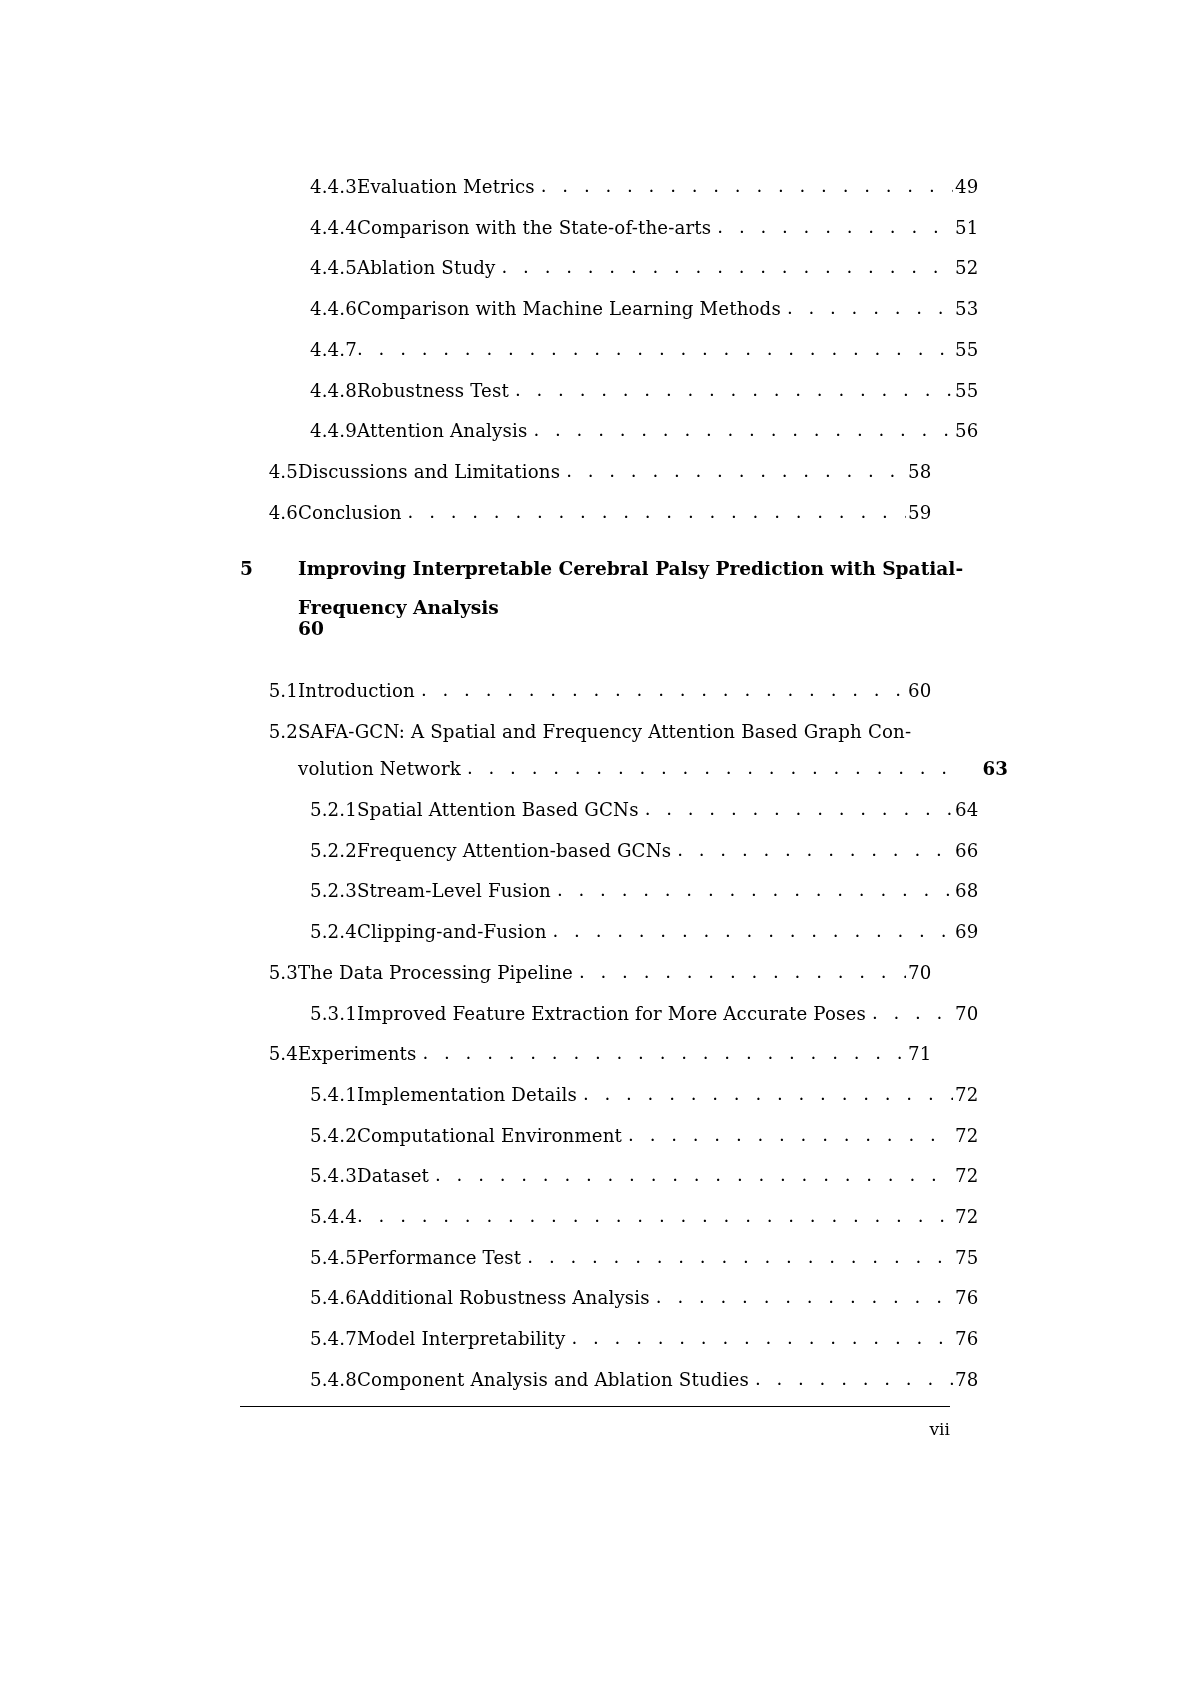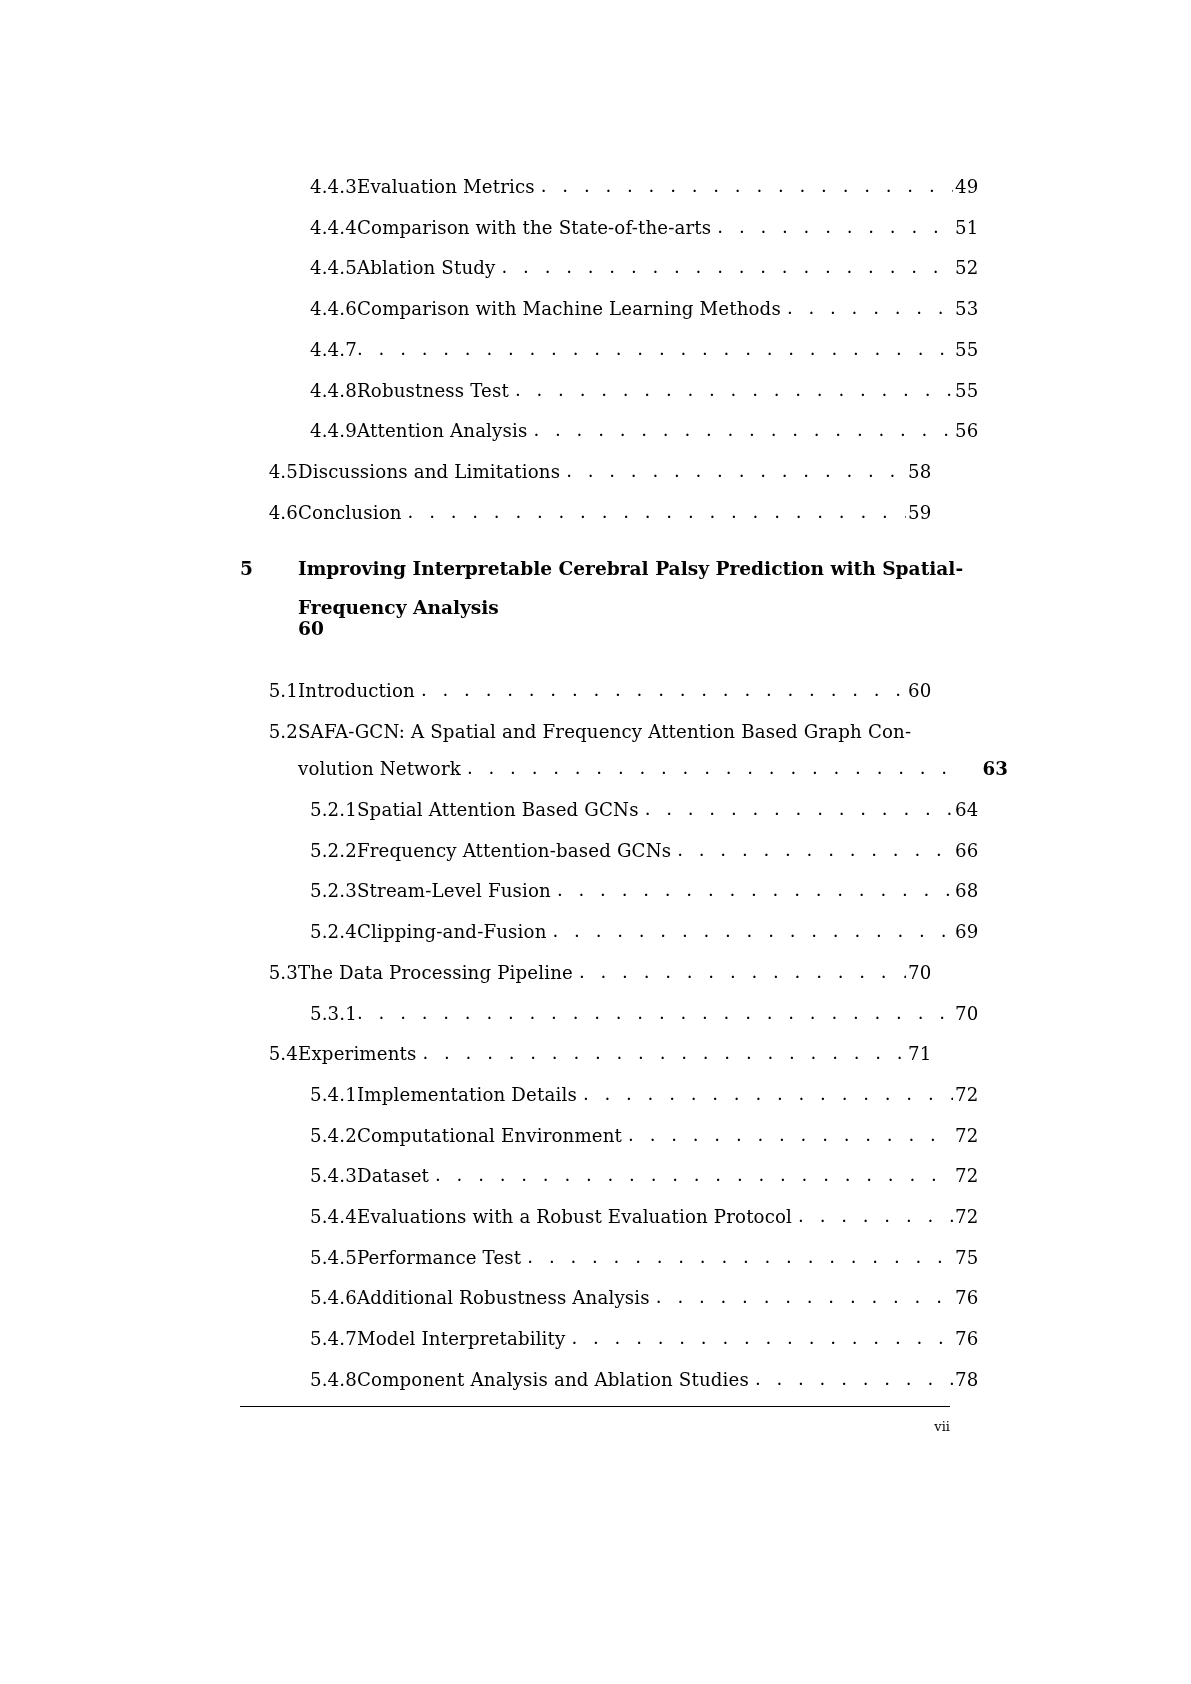--- a/index.html
+++ b/index.html
@@ -133,21 +133,21 @@
     width: 710px;
     height: 1px;
     background: #000;
   }
   .footer-page {
     position: absolute;
     left: 240px;
     top: 1419px;
     width: 710px;
     text-align: right;
-    font-size: 13px;
+    font-size: 17px;
   }
 </style>
 </head>
 <body>
 
 <div class="page">
 
   <div class="content">
 
     <div id="entries-top">
@@ -258,20 +258,21 @@
           <span class="pageno">69</span>
         </div>
         <div class="toc-row lvl2">
           <span class="num">5.3</span>
           <span class="title">The Data Processing Pipeline</span>
           <span class="leader">. . . . . . . . . . . . . . . . . . . . . . . . . . . . . . . . . . . . . . . . . . . . . . . . . . . . . . . . . . . . . . . . . . . . . . . . . . . . . . . . </span>
           <span class="pageno">70</span>
         </div>
         <div class="toc-row lvl3">
           <span class="num">5.3.1</span>
+          <span class="title">Improved Feature Extraction for More Accurate Poses</span>
           <span class="leader">. . . . . . . . . . . . . . . . . . . . . . . . . . . . . . . . . . . . . . . . . . . . . . . . . . . . . . . . . . . . . . . . . . . . . . . . . . . . . . . . </span>
           <span class="pageno">70</span>
         </div>
         <div class="toc-row lvl2">
           <span class="num">5.4</span>
           <span class="title">Experiments</span>
           <span class="leader">. . . . . . . . . . . . . . . . . . . . . . . . . . . . . . . . . . . . . . . . . . . . . . . . . . . . . . . . . . . . . . . . . . . . . . . . . . . . . . . . </span>
           <span class="pageno">71</span>
         </div>
         <div class="toc-row lvl3">
@@ -287,21 +288,20 @@
           <span class="pageno">72</span>
         </div>
         <div class="toc-row lvl3">
           <span class="num">5.4.3</span>
           <span class="title">Dataset</span>
           <span class="leader">. . . . . . . . . . . . . . . . . . . . . . . . . . . . . . . . . . . . . . . . . . . . . . . . . . . . . . . . . . . . . . . . . . . . . . . . . . . . . . . . </span>
           <span class="pageno">72</span>
         </div>
         <div class="toc-row lvl3">
           <span class="num">5.4.4</span>
-          <span class="title">Evaluations with a Robust Evaluation Protocol</span>
           <span class="leader">. . . . . . . . . . . . . . . . . . . . . . . . . . . . . . . . . . . . . . . . . . . . . . . . . . . . . . . . . . . . . . . . . . . . . . . . . . . . . . . . </span>
           <span class="pageno">72</span>
         </div>
         <div class="toc-row lvl3">
           <span class="num">5.4.5</span>
           <span class="title">Performance Test</span>
           <span class="leader">. . . . . . . . . . . . . . . . . . . . . . . . . . . . . . . . . . . . . . . . . . . . . . . . . . . . . . . . . . . . . . . . . . . . . . . . . . . . . . . . </span>
           <span class="pageno">75</span>
         </div>
         <div class="toc-row lvl3">

